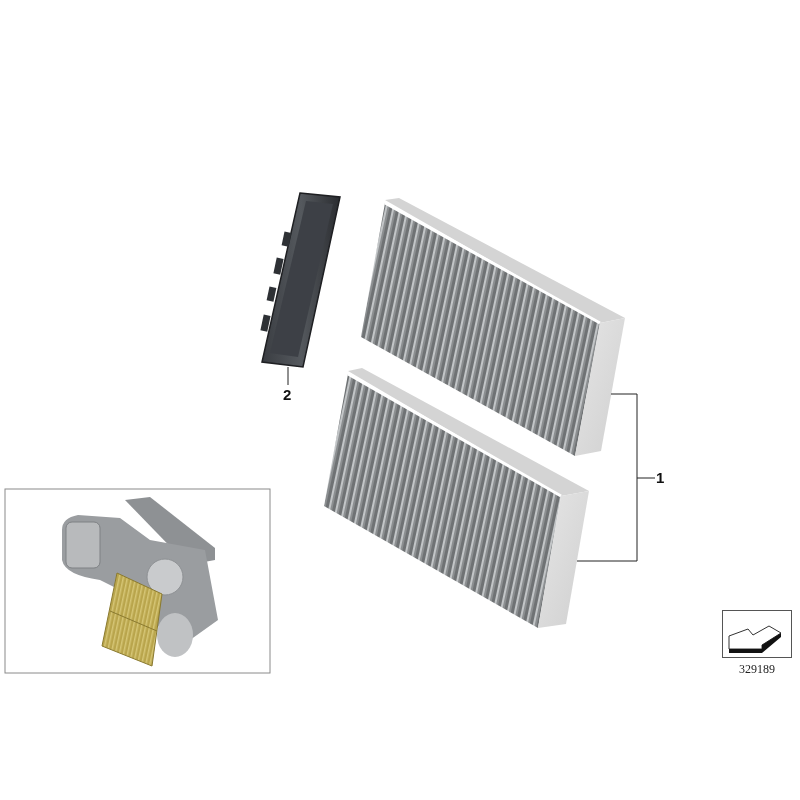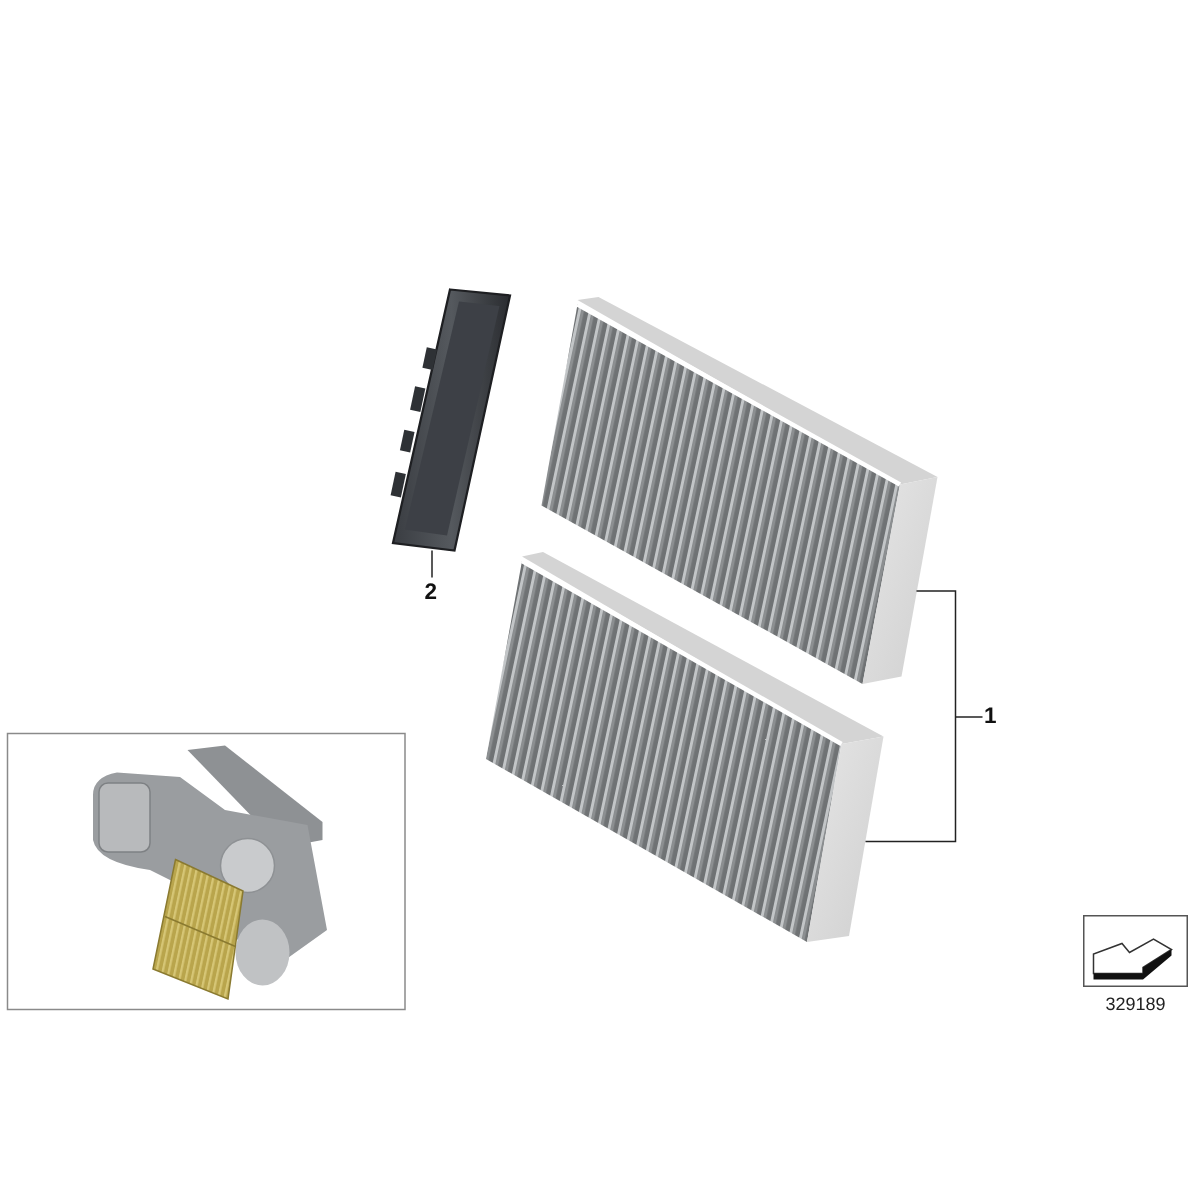--- a/index.html
+++ b/index.html
@@ -1,20 +1,20 @@
 <!DOCTYPE html>
 <html><head>
 <meta charset="utf-8">
 <style>
   html, body { margin:0; padding:0; background:#ffffff; }
   body { width:800px; height:800px; position:relative; overflow:hidden; font-family:"Liberation Sans", sans-serif; }
   .stage { position:absolute; left:0; top:0; width:800px; height:800px; }
   .label { position:absolute; font-weight:bold; font-size:15px; color:#111; font-family:"Liberation Sans", sans-serif; }
   .ref-box { position:absolute; left:722px; top:610px; width:68px; height:46px; border:1px solid #555; background:#fff; }
-  .ref-num { position:absolute; left:722px; top:662px; width:70px; text-align:center; font-size:12px; color:#222; }
+  .ref-num { position:absolute; left:722px; top:662px; width:70px; text-align:center; font-size:12px; color:#222;font-family:Liberation Serif, serif; }
 </style>
 </head>
 <body>
 
 <div class="stage">
   <svg width="800" height="800" viewBox="0 0 800 800" xmlns="http://www.w3.org/2000/svg">
     <defs>
       <pattern id="pleats" patternUnits="userSpaceOnUse" width="7" height="10" patternTransform="rotate(12)">
         <rect width="7" height="10" fill="#6f7274"></rect>
         <rect x="0" width="2" height="10" fill="#c2c5c7"></rect>

